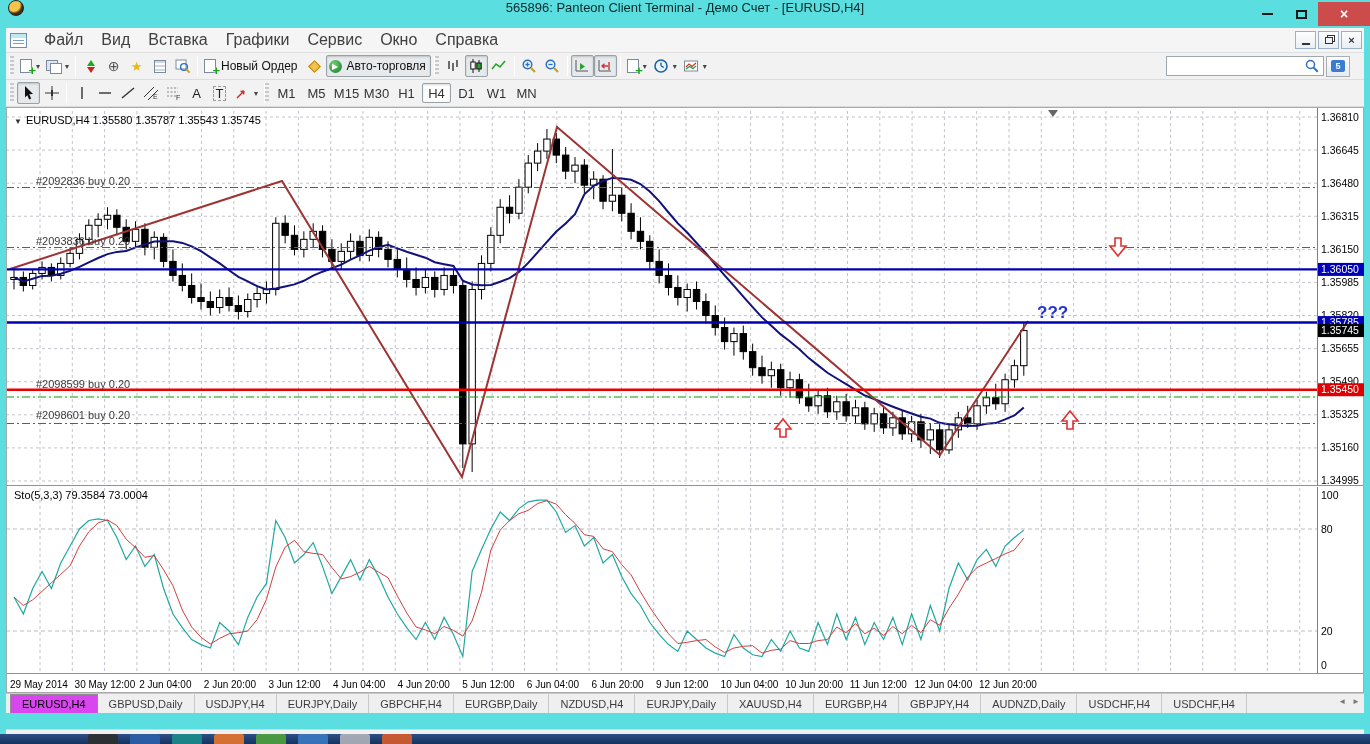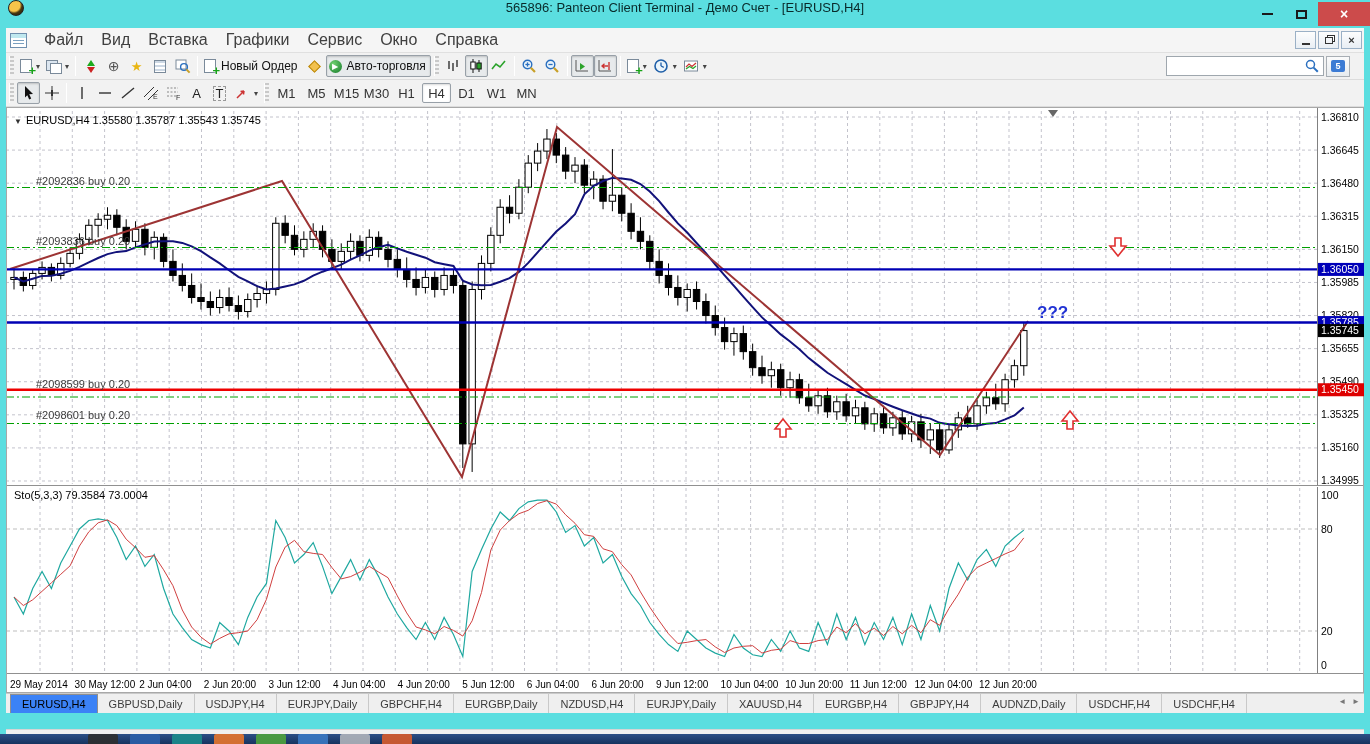--- a/index.html
+++ b/index.html
@@ -52,21 +52,21 @@
   .msg-btn{position:absolute;right:14px;width:24px;height:21px;border:1px solid #A8AEB4;background:linear-gradient(#fbfbfb,#e8ecef);display:flex;align-items:center;justify-content:center}
   .msg-bubble{min-width:14px;height:12px;background:#3B7BD4;border-radius:2px;color:#fff;font-size:9px;font-weight:bold;display:flex;align-items:center;justify-content:center;padding:0 2px}
   .tool-ch{font-size:13px;color:#222;line-height:1}
   .tf{height:20px;min-width:29px;display:flex;align-items:center;justify-content:center;font-size:13px;color:#333;border:1px solid transparent;border-radius:2px}
   .tf.checked{border-color:#98a0a8;background:#fff;box-shadow:inset 0 1px 2px rgba(0,0,0,.15)}
   
   .chart-wrap{margin:0 6px;width:1358px;height:586px;background:#fff;position:relative}
   
   .tabsbar{height:20px;margin:0 6px;background:#EFEFEF;border-top:1px solid #C9C9C9;display:flex;align-items:flex-end;position:relative}
   .tab{height:19px;padding:0 11px;font-size:11px;color:#3c3c3c;display:flex;align-items:center;border-right:1px solid #C9C9C9;background:#EFEFEF}
-  .tab.active{background:#3b82f6;border:1px solid #8f8f8f;border-bottom:none;color:#000}
+  .tab.active{background:#d946ef;border:1px solid #8f8f8f;border-bottom:none;color:#000}
   .tab-scroll{position:absolute;right:4px;top:3px;display:flex;gap:6px;font-size:8px;color:#777}
   
   .statusbar{height:33px;margin:16px 6px;background:#F0F0F0;border-top:1px solid #D5D5D5;display:flex;align-items:center;font-size:12px;color:#111}
   .sb-left{width:630px;padding-left:6px}
   .sb-div{width:1px;height:15px;background:#C4C4C4;border-right:1px solid #fff}
   .sb-profile{width:486px;padding-left:8px}
   .sb-spacer{width:60px}
   .sb-conn{width:140px;display:flex;align-items:center;justify-content:center;gap:24px}
   .bars{display:flex;align-items:flex-end;gap:1px;height:11px}
   .bars i{width:2px;display:block}

